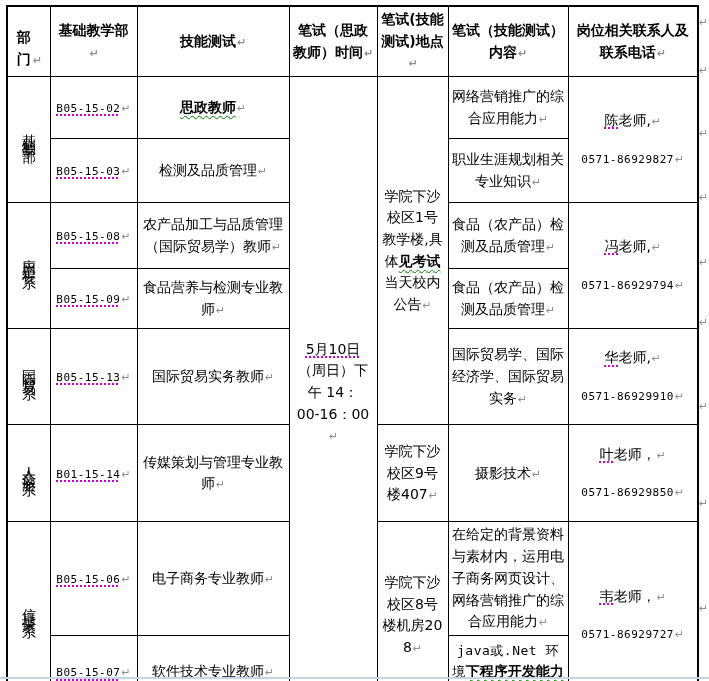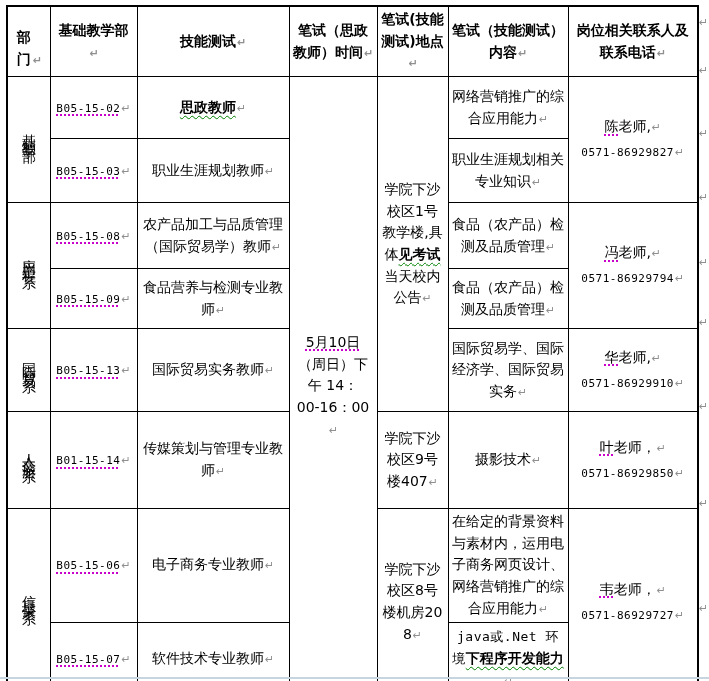--- a/index.html
+++ b/index.html
@@ -34,21 +34,21 @@
   }
   
   .wavy{
     text-decoration:underline wavy #008000;
     text-decoration-thickness:1px;text-underline-offset:3px;font-weight:bold;
   }
   
   .pmark{color:#8f8f8f;font-size:11px;padding-left:1px;}
   .mono{font-family:"DejaVu Sans Mono",monospace;font-size:11px;letter-spacing:.5px;}
   .pre{white-space:pre-line;}
-  .cline{margin:3px 0;}
+  .cline{margin:16px 0;}
   .rowmark{position:absolute;left:699px;color:#8f8f8f;font-size:11px;}
   .pagebreak-line{
     position:absolute;left:0;top:677px;width:709px;height:2px;
     background:#c8d4e0;
   }
 </style>
 </head>
 <body>
 
 <table class="doc">
@@ -84,21 +84,21 @@
     <td rowspan="5"><span>学院下沙校区1号教学楼,具体</span><span class="wavy">见考试</span><span>当天校内公告</span><span class="pmark">↵</span></td>
     <td><span>网络营销推广的综合应用能力</span><span class="pmark">↵</span></td>
     <td rowspan="2">
       <div class="cline"><span class="dot">陈</span><span>老师,</span><span class="pmark">↵</span></div>
       <div class="cline"><span class="mono">0571-86929827</span><span class="pmark">↵</span></div>
     </td>
   </tr>
 
   <tr style="height:64px">
     <td><span class="dot mono">B05-15-03</span><span class="pmark">↵</span></td>
-    <td><span>职业生涯规划教师</span><span class="pmark">↵</span></td>
+    <td><span>检测及品质管理</span><span class="pmark">↵</span></td>
     <td><span>职业生涯规划相关专业知识</span><span class="pmark">↵</span></td>
   </tr>
 
   <tr style="height:66px">
     <td rowspan="2"><span class="vtext"><span>应用工程系</span><span class="pmark">↵</span></span></td>
     <td><span class="dot mono">B05-15-08</span><span class="pmark">↵</span></td>
     <td><span>农产品加工与品质管理（国际贸易学）教师</span><span class="pmark">↵</span></td>
     <td><span>食品（农产品）检测及品质管理</span><span class="pmark">↵</span></td>
     <td rowspan="2">
       <div class="cline"><span class="dot">冯</span><span>老师,</span><span class="pmark">↵</span></div>

